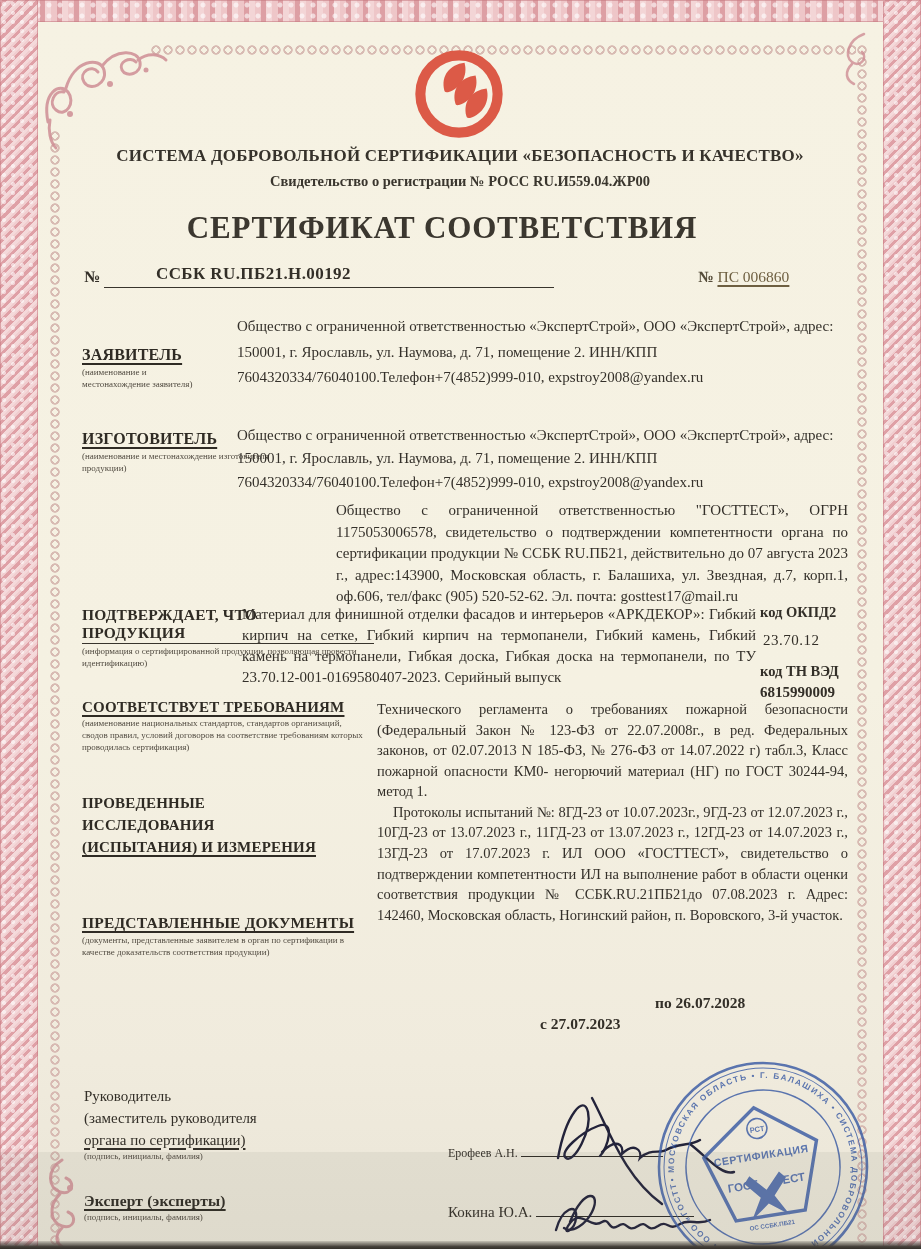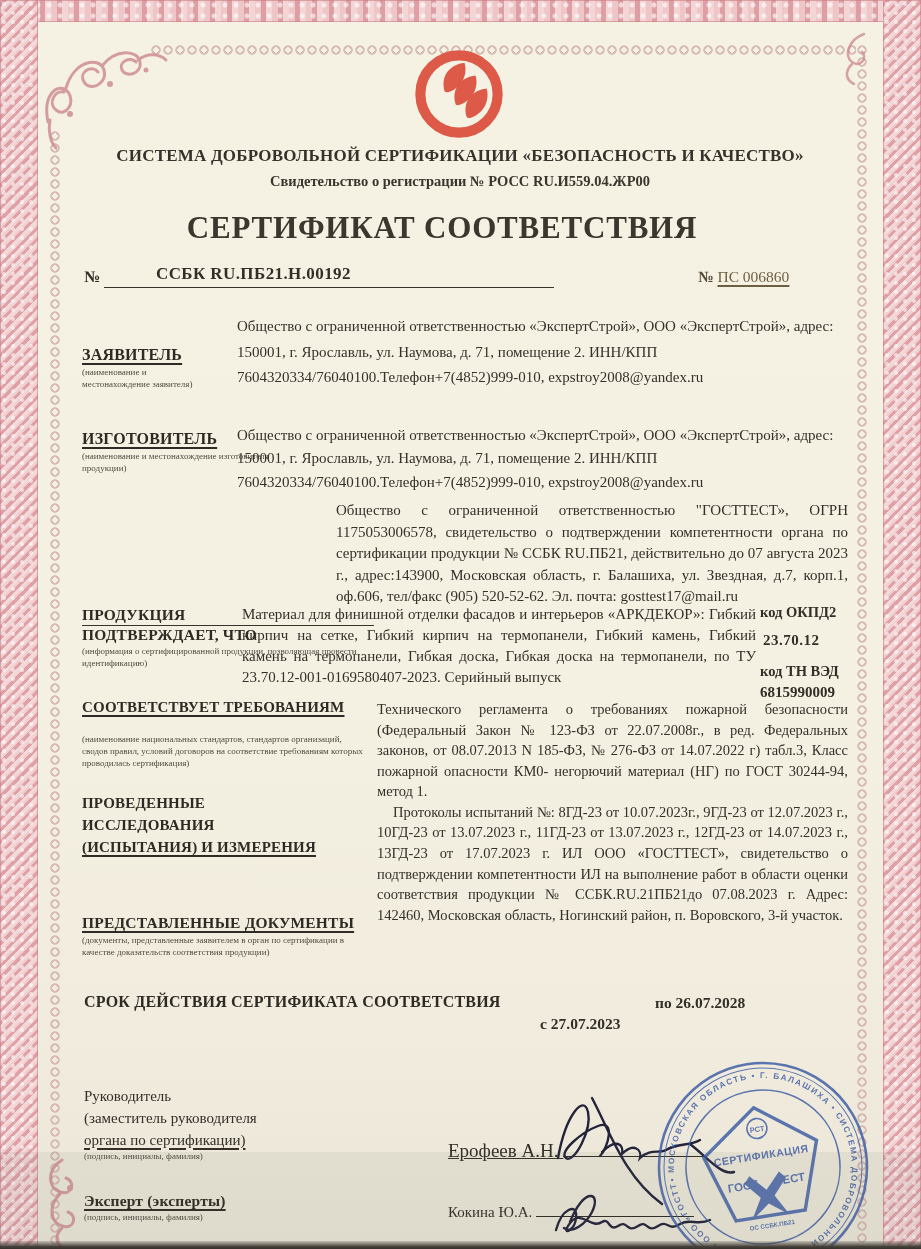--- a/index.html
+++ b/index.html
@@ -109,61 +109,60 @@
 
   <div class="abs" style="left:82px;top:430px;width:230px;">
     <div class="lbl u" style="font-size:16px;">ИЗГОТОВИТЕЛЬ</div>
     <div class="note" style="width:212px;margin-top:3px;">(наименование и местонахождение изготовителя продукции)</div>
   </div>
   <div class="abs content" style="left:237px;top:424px;width:645px;line-height:1.55;">Общество с ограниченной ответственностью «ЭкспертСтрой», ООО «ЭкспертСтрой», адрес: 150001, г. Ярославль, ул. Наумова, д. 71, помещение 2. ИНН/КПП 7604320334/76040100.Телефон+7(4852)999-010, expstroy2008@yandex.ru</div>
 
   <div class="abs content just" style="left:336px;top:500px;width:512px;line-height:1.44;">Общество с ограниченной ответственностью "ГОСТТЕСТ», ОГРН 1175053006578, свидетельство о подтверждении компетентности органа по сертификации продукции № ССБК RU.ПБ21, действительно до 07 августа 2023 г., адрес:143900, Московская область, г. Балашиха, ул. Звездная, д.7, корп.1, оф.606, тел/факс (905) 520-52-62. Эл. почта: gosttest17@mail.ru</div>
 
   <div class="abs" style="left:82px;top:606px;width:300px;">
+    <div class="lbl" style="font-size:15.5px;">ПОДТВЕРЖДАЕТ, ЧТО</div>
     <div class="lbl" style="font-size:15.5px;border-bottom:1.4px solid #38342c;display:inline-block;width:292px;padding-bottom:1px;">ПРОДУКЦИЯ</div>
-    <div class="lbl" style="font-size:15.5px;">ПОДТВЕРЖДАЕТ, ЧТО</div>
     <div class="note" style="width:305px;margin-top:2px;">(информация о сертифицированной продукции, позволяющая провести идентификацию)</div>
   </div>
   <div class="abs content just" style="left:242px;top:604px;width:514px;line-height:1.4;font-size:15px;">Материал для финишной отделки фасадов и интерьеров «АРКДЕКОР»: Гибкий кирпич на сетке, Гибкий кирпич на термопанели, Гибкий камень, Гибкий камень на термопанели, Гибкая доска, Гибкая доска на термопанели, по ТУ 23.70.12-001-0169580407-2023. Серийный выпуск</div>
   <div class="abs" style="left:760px;top:604px;font-size:14.5px;font-weight:bold;">код ОКПД2</div>
-  <div class="abs" style="left:763px;top:632px;font-size:15px;font-weight:bold;letter-spacing:.5px;">23.70.12</div>
+  <div class="abs" style="left:763px;top:632px;font-size:15px;font-weight:normal;letter-spacing:.5px;">23.70.12</div>
   <div class="abs" style="left:760px;top:663px;font-size:14.5px;font-weight:bold;">код ТН ВЭД</div>
   <div class="abs" style="left:760px;top:684px;font-size:15px;font-weight:bold;">6815990009</div>
 
   <div class="abs" style="left:82px;top:699px;width:290px;">
     <div class="lbl u" style="font-size:15px;">СООТВЕТСТВУЕТ ТРЕБОВАНИЯМ</div>
-    <div class="note" style="width:286px;margin-top:18px;">(наименование национальных стандартов, стандартов организаций, сводов правил, условий договоров на соответствие требованиям которых проводилась сертификация)</div>
+    <div class="note" style="width:286px;margin-top:2px;">(наименование национальных стандартов, стандартов организаций, сводов правил, условий договоров на соответствие требованиям которых проводилась сертификация)</div>
   </div>
   <div class="abs" style="left:377px;top:699px;width:471px;">
-    <p class="content just" style="margin:0;font-size:14.5px;line-height:1.42;">Технического регламента о требованиях пожарной безопасности (Федеральный Закон № 123-ФЗ от 22.07.2008г., в ред. Федеральных законов, от 08.07.2013 N 185-ФЗ, № 276-ФЗ от 14.07.2022 г) табл.3, Класс пожарной опасности КМ0- негорючий материал (НГ) по ГОСТ 30244-94, метод 1.</p>
+    <p class="content just" style="margin:0;font-size:14.5px;line-height:1.42;">Технического регламента о требованиях пожарной безопасности (Федеральный Закон № 123-ФЗ от 22.07.2008г., в ред. Федеральных законов, от 02.07.2013 N 185-ФЗ, № 276-ФЗ от 14.07.2022 г) табл.3, Класс пожарной опасности КМ0- негорючий материал (НГ) по ГОСТ 30244-94, метод 1.</p>
     <p class="content just" style="margin:0;font-size:14.5px;line-height:1.42;text-indent:16px;">Протоколы испытаний №: 8ГД-23 от 10.07.2023г., 9ГД-23 от 12.07.2023 г., 10ГД-23 от 13.07.2023 г., 11ГД-23 от 13.07.2023 г., 12ГД-23 от 14.07.2023 г., 13ГД-23 от 17.07.2023 г. ИЛ ООО «ГОСТТЕСТ», свидетельство о подтверждении компетентности ИЛ на выполнение работ в области оценки соответствия продукции № ССБК.RU.21ПБ21до 07.08.2023 г. Адрес: 142460, Московская область, Ногинский район, п. Воровского, 3-й участок.</p>
   </div>
 
   <div class="abs" style="left:82px;top:795px;width:290px;">
     <div class="lbl" style="font-size:15px;">ПРОВЕДЕННЫЕ</div>
     <div class="lbl" style="font-size:15px;margin-top:5px;">ИССЛЕДОВАНИЯ</div>
     <div class="lbl u" style="font-size:15px;margin-top:5px;">(ИСПЫТАНИЯ) И ИЗМЕРЕНИЯ</div>
   </div>
 
   <div class="abs" style="left:82px;top:914px;width:300px;">
     <div class="lbl u" style="font-size:15.5px;">ПРЕДСТАВЛЕННЫЕ ДОКУМЕНТЫ</div>
     <div class="note" style="width:296px;margin-top:3px;">(документы, представленные заявителем в орган по сертификации в качестве доказательств соответствия продукции)</div>
   </div>
 
-  <div class="abs lbl" style="left:84px;top:993px;font-size:16px;">СРОК ДЕЙСТВИЯ СЕРТИФИКАТА  СООТВЕТСТВИЯ</div>
   <div class="abs" style="left:540px;top:994px;font-size:15.5px;font-weight:bold;margin-top:21px;">с  27.07.2023</div>
   <div class="abs" style="left:655px;top:994px;font-size:15.5px;font-weight:bold;">по 26.07.2028</div>
 
   <div class="abs" style="left:84px;top:1086px;font-size:15px;line-height:1.45;">
     <div>Руководитель</div>
     <div>(заместитель руководителя</div>
     <div class="u">органа по сертификации)</div>
     <div class="note">(подпись, инициалы, фамилия)</div>
   </div>
-  <div class="abs" style="left:448px;top:1140px;font-size:19px;text-decoration:underline;">
+  <div class="abs" style="left:448px;top:1140px;font-size:12px;">
     <span>Ерофеев А.Н.</span>
     <span class="sigline" style="width:142px;"></span>
   </div>
   <svg class="abs" style="left:540px;top:1080px;" width="200" height="130" viewBox="0 0 200 130">
     <g fill="none" stroke="#23233a" stroke-width="2.4" stroke-linecap="round">
       <path d="M18 78 C26 34 44 14 48 32 C52 50 34 84 26 78 C18 72 42 52 58 46 C76 39 68 68 60 76"></path>
       <path d="M52 18 C70 52 84 96 122 124"></path>
       <path d="M62 72 C76 58 84 64 82 74 C94 62 102 70 100 78 C110 68 120 74 126 70 C138 63 150 66 160 60"></path>
       <path d="M150 64 C168 78 182 96 194 92"></path>
     </g>

